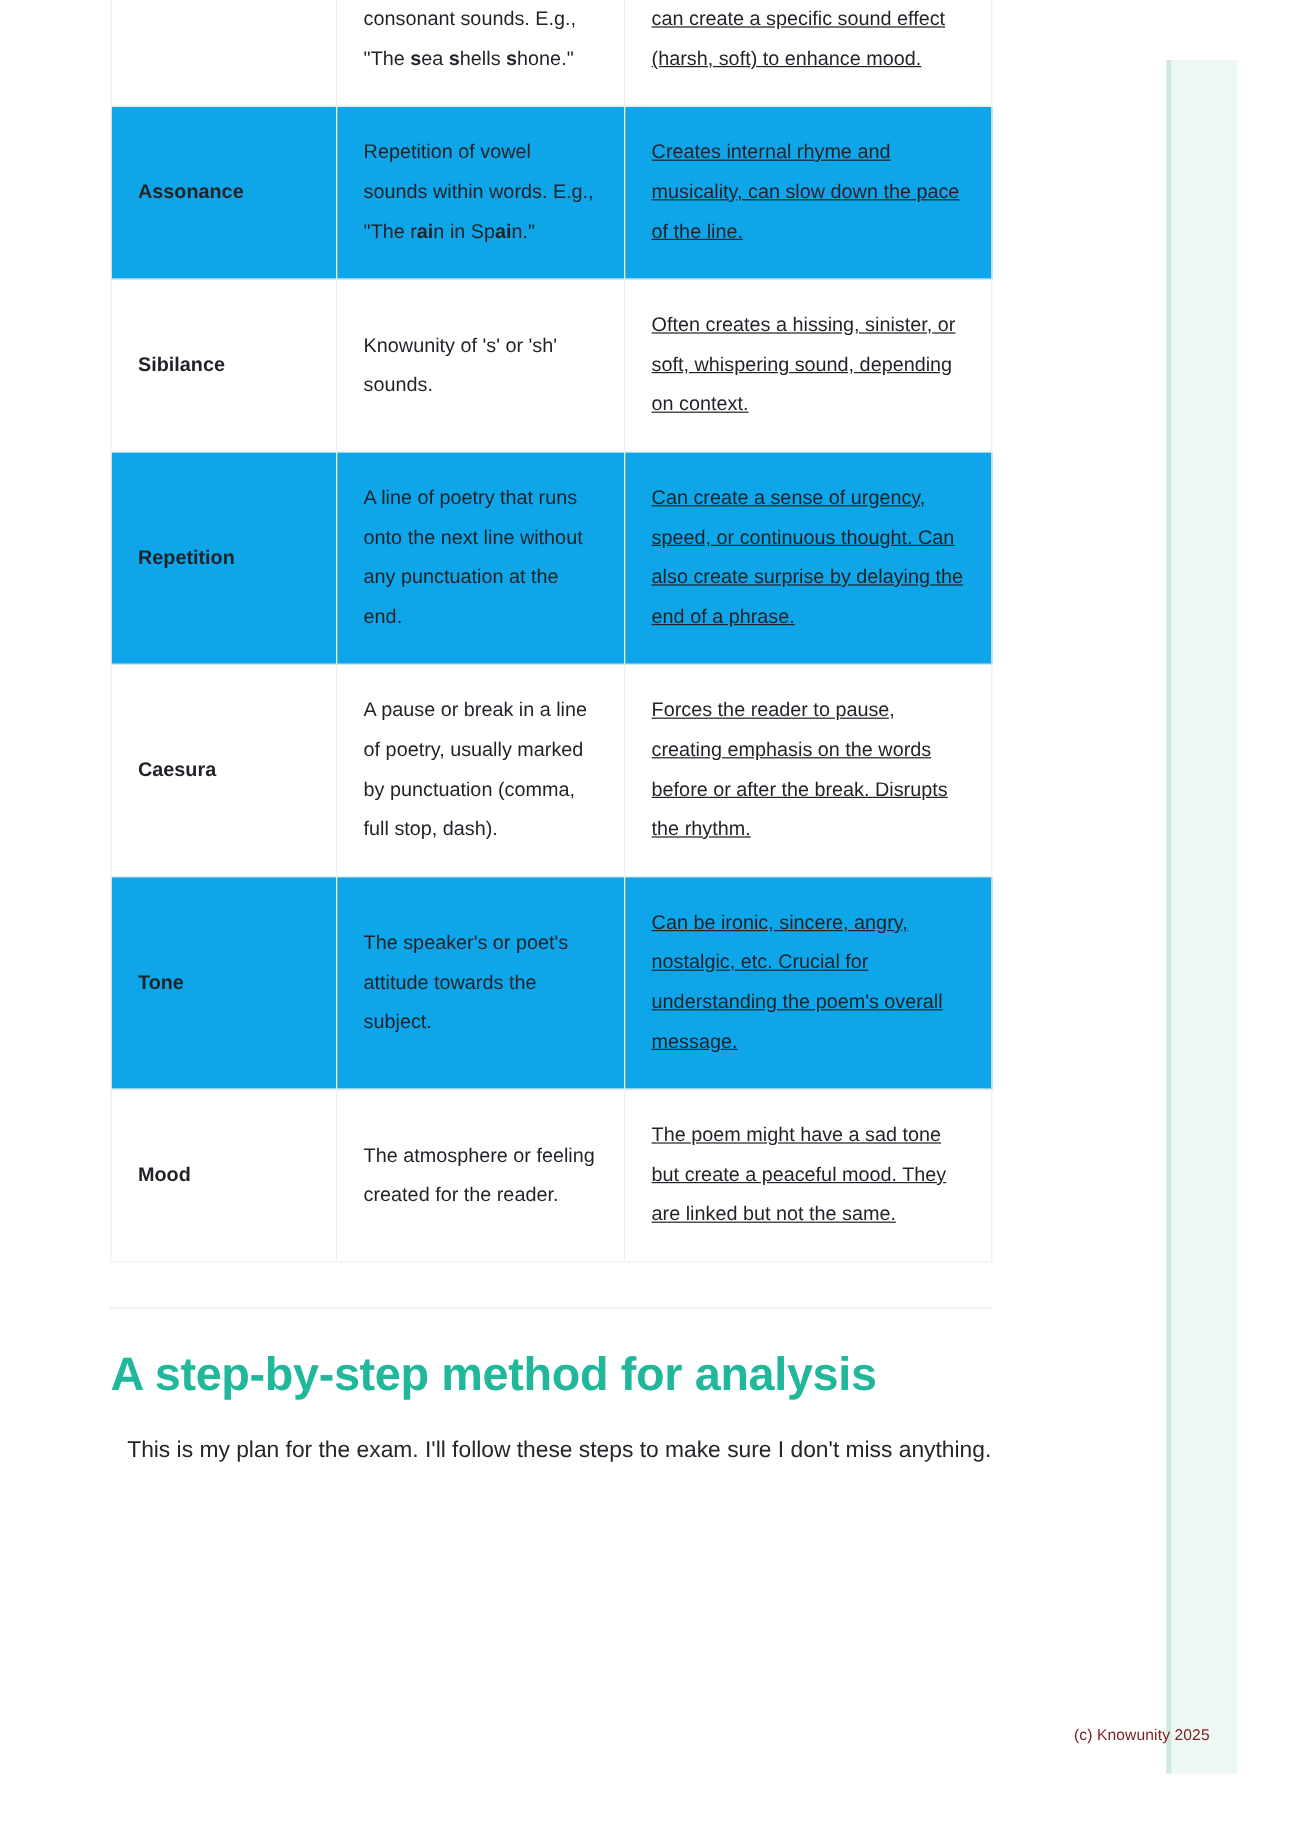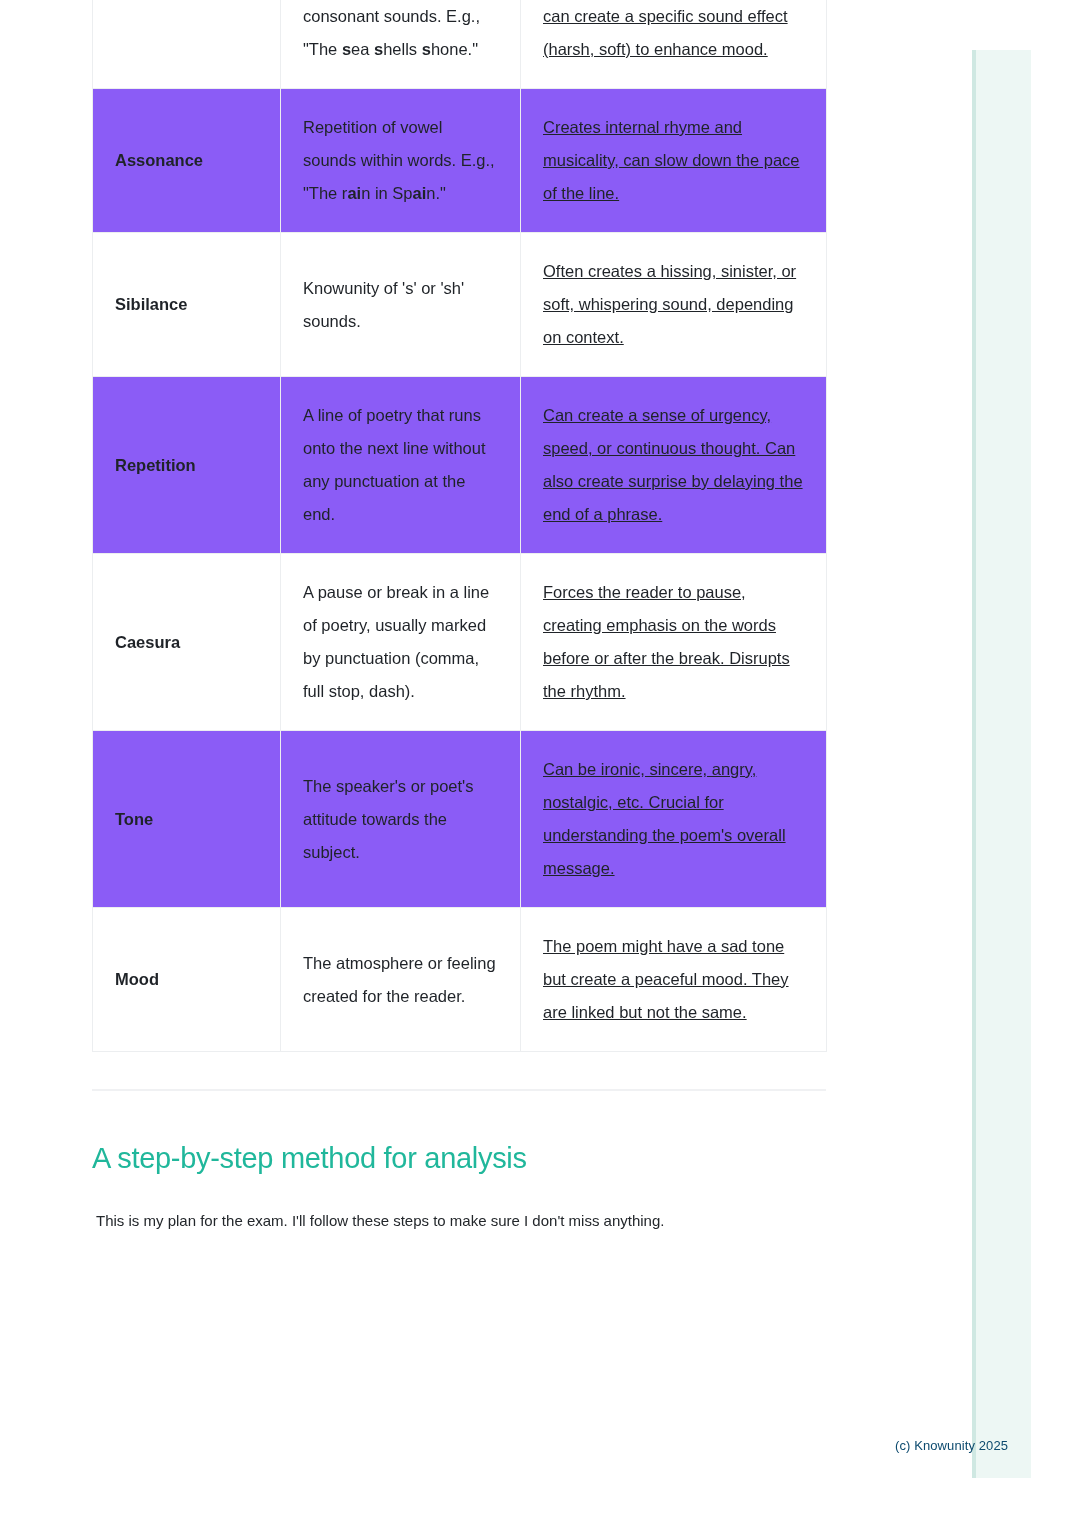--- a/index.html
+++ b/index.html
@@ -61,63 +61,63 @@
   }
   table.terms-table td:last-child { border-right: none; text-decoration: underline; }
 
   td.term-cell {
     font-weight: bold;
     font-size: 16.5px;
     padding-left: 22px;
     color: #111418;
     margin-left: 44px;
   }
-  tr.alt td { background: #8b5cf6; }
+  tr.alt td { background: #0ea5e9; }
   tr.plain td { background: #ffffff; }
 
   
   tr.clipped td {
     padding-top: 0;
     border-top: none;
   }
 
   
   hr.section-divider {
     border: none;
     border-top: 2px solid #f0f1f3;
     margin: 37px 0 0 0;
     width: 734px;
   }
 
   
   h2.section-heading {
-    margin: 48px 0 0 0;
-    font-size: 29px;
-    font-weight: normal;
+    margin: 36px 0 0 0;
+    font-size: 39px;
+    font-weight: bold;
     letter-spacing: -0.3px;
     color: #20b79b;
     line-height: 38px;
   }
   p.body-paragraph {
-    margin: 26px 0 0 4px;
-    font-size: 15px;
+    margin: 26px 0 0 14px;
+    font-size: 19px;
     line-height: 35px;
     color: #23272b;
     text-align: justify;
     text-justify: inter-word;
     width: 734px;
   }
 
   
   #watermark {
     position: absolute;
     left: 895px;
     top: 1438px;
     font-size: 13px;
-    color: #0c4a6e;
+    color: #7f1d1d;
     white-space: nowrap;
     letter-spacing: 0.1px;
   }
 
   b { font-weight: bold; }
 </style>
 </head>
 <body>
 
 <div id="side-strip"></div>

